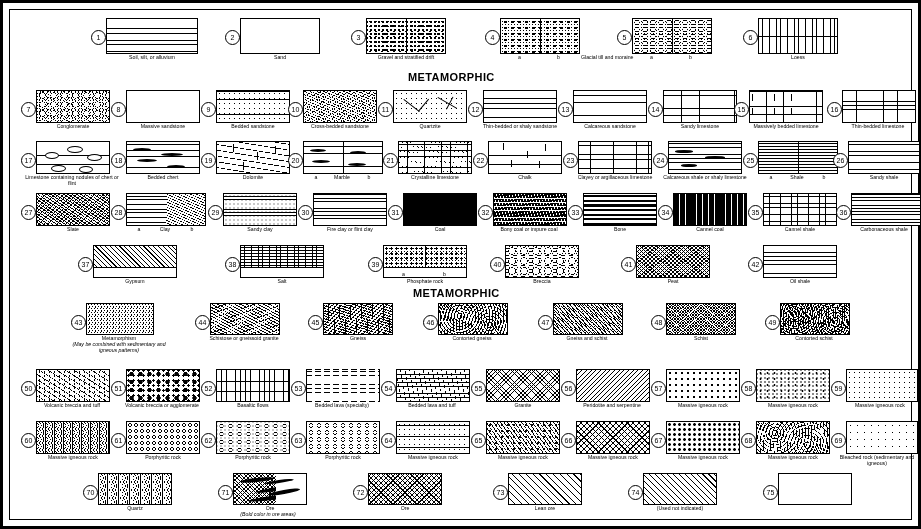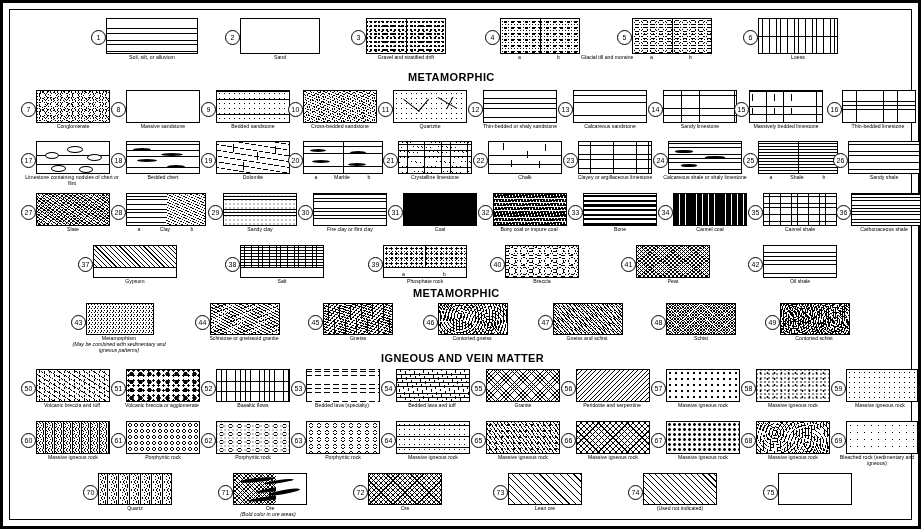--- a/index.html
+++ b/index.html
@@ -254,21 +254,20 @@
   .streak{position:absolute;background:#000;border-radius:50%;}
 </style>
 </head>
 <body>
 
 <div id="sheet">
   <div class="inner-rule"></div>
 
   <div class="section-title" style="left:405px;top:68px;">METAMORPHIC</div>
   <div class="section-title" style="left:410px;top:284px;">METAMORPHIC</div>
-  <div class="section-title" style="left:378px;top:349px;">IGNEOUS AND VEIN MATTER</div>
 
   <div class="cell" style="left:88px;top:15px;">
     <div class="num">1</div>
     <div class="sw p-soil" style="width:90px;height:34px;">
         <div class="p-soiltop"></div>
       </div>
     <div class="lbl" style="left:15px;width:92px;top:36px;">Soil, silt, or alluvium</div>
   </div>
   <div class="cell" style="left:222px;top:15px;">
     <div class="num">2</div>

